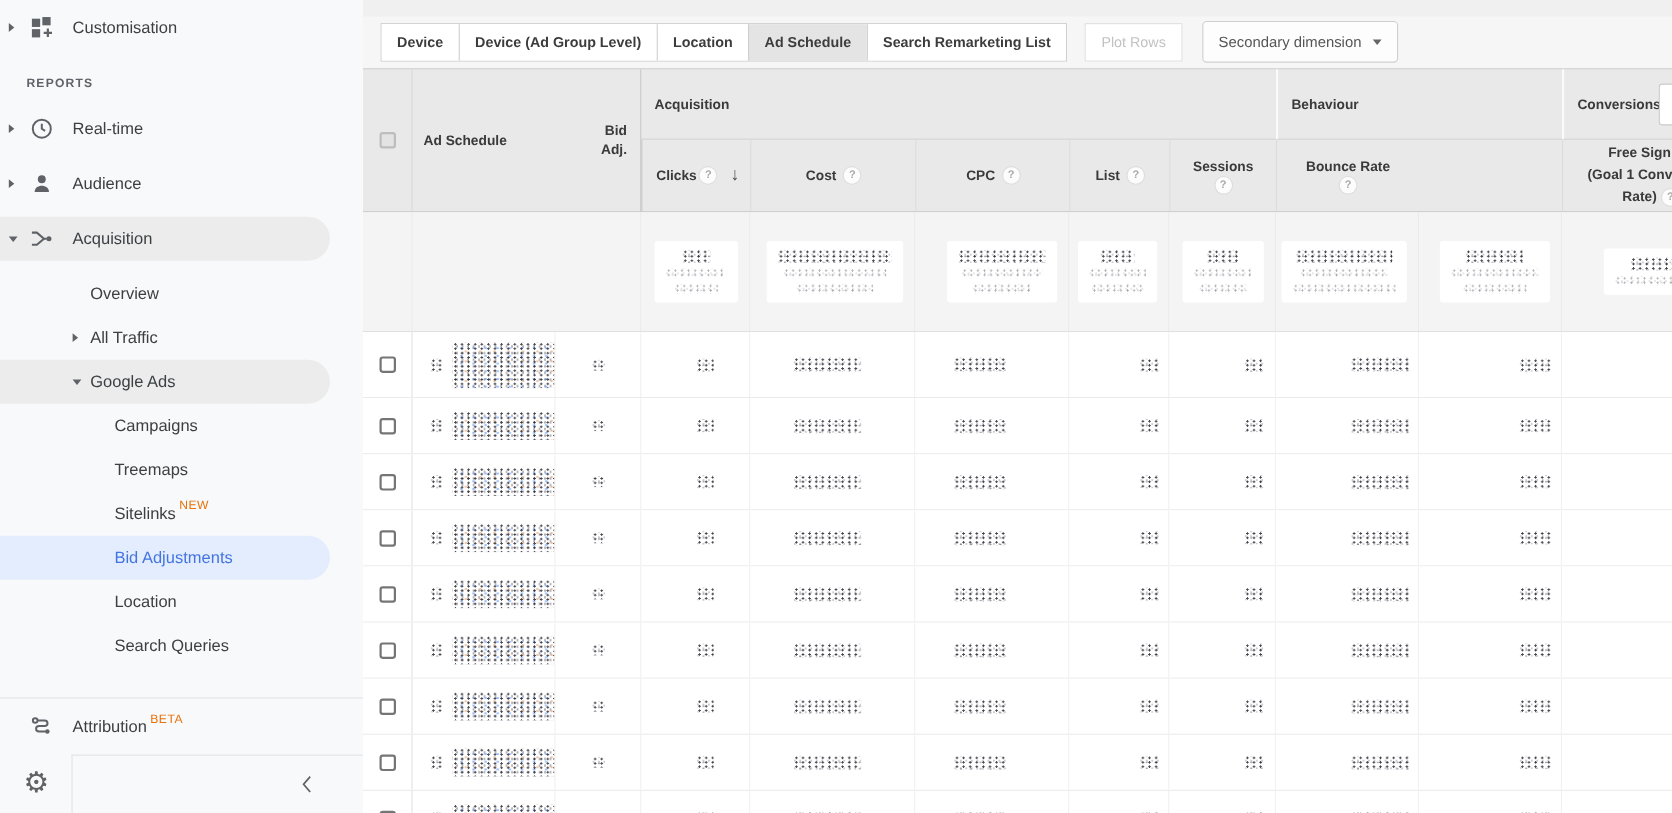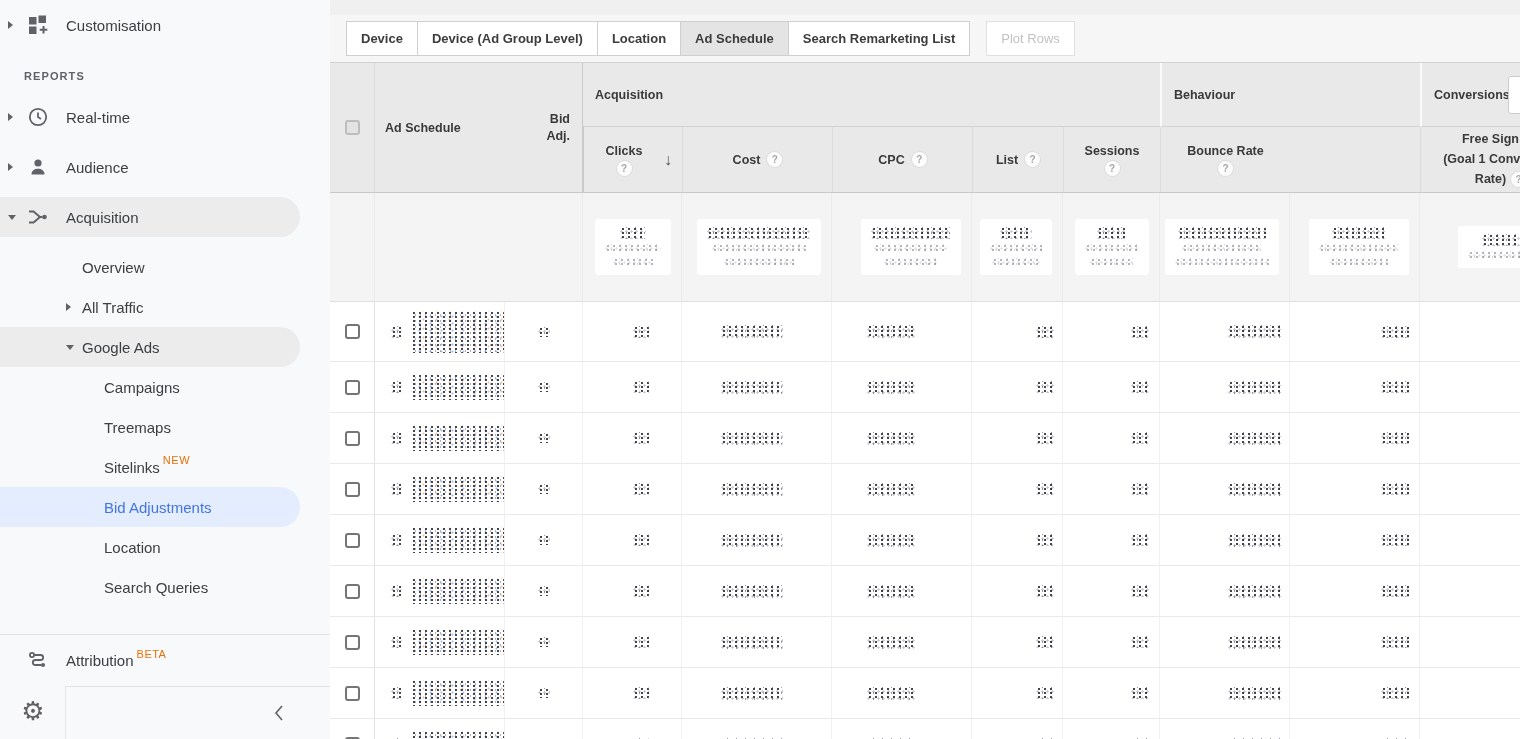--- a/index.html
+++ b/index.html
@@ -77,21 +77,21 @@
   .h-metric { grid-row:2; display:flex; flex-direction:column; align-items:center; justify-content:center;
     gap:3px; border-left:1px solid #dcdcdc; cursor:pointer; position:relative; }
   .h-metric.inline { flex-direction:row; gap:7px; }
   .h-metric.first { border-left:1px solid #c9c9c9; }
   .help { width:15px; height:15px; border-radius:50%; background:#fcfcfc; color:#a8a8a8;
     font-size:10px; font-weight:bold; display:inline-flex; align-items:center; justify-content:center;
     box-shadow:0 0 0 1px rgba(0,0,0,.05); cursor:pointer; flex:none; }
   .help::before { content:"?"; }
   .sort { position:absolute; right:10px; top:50%; transform:translateY(-50%); font-size:16px; color:#555; }
   .sort::before { content:"\2193"; }
-  .h-clicks .stack { display:flex; flex-direction:column; align-items:center; gap:3px; margin-right:18px; }
+  .h-clicks .stack { display:flex; flex-direction:row; align-items:center; gap:3px; margin-right:18px; }
   .h-goal { line-height:1.35; text-align:center; }
   .h-goal .nowrap { white-space:nowrap; }
   .h-goal .r3 { display:inline-flex; align-items:center; gap:5px; }
 
   .trow { display:grid; grid-template-columns:var(--cols); }
   .cell { border-right:1px solid #f1f1f1; display:flex; align-items:center; position:relative; }
 
   
   .summary { height:109px; background:#f4f4f4; border-bottom:1px solid #dedede; }
   .summary .cell { border-right:1px solid #ebebeb; justify-content:flex-end; padding-right:10px; }
@@ -271,20 +271,24 @@
 
     <div class="topbar">
       <div class="tabgroup">
         <div class="tab">Device</div>
         <div class="tab">Device (Ad Group Level)</div>
         <div class="tab">Location</div>
         <div class="tab active">Ad Schedule</div>
         <div class="tab">Search Remarketing List</div>
       </div>
       <div class="btn-plot">Plot Rows</div>
+      <div class="btn-secondary">
+        <span>Secondary dimension</span>
+        <span class="caret"></span>
+      </div>
     </div>
 
     <div class="table">
 
       <div class="thead">
         <div class="h-check">
           <span class="cb header"></span>
         </div>
         <div class="h-dim">
           <span>Ad Schedule</span>

